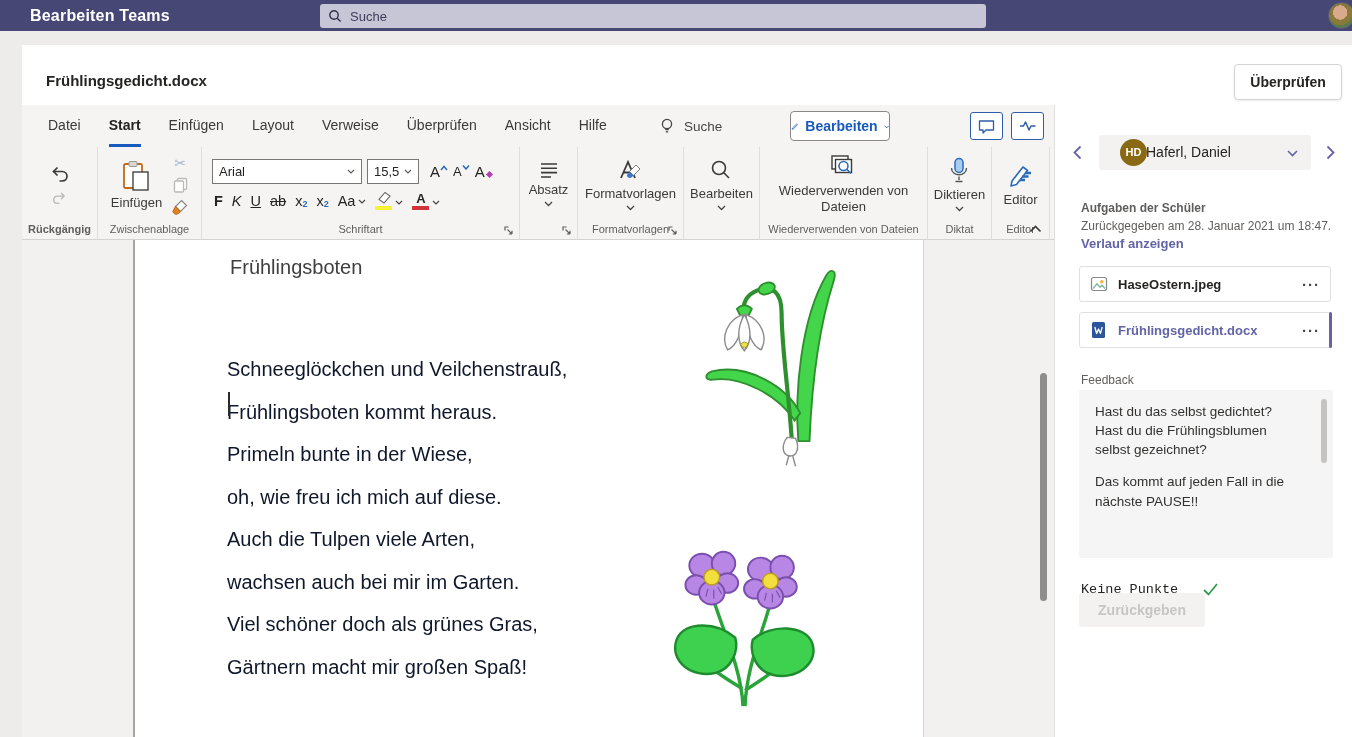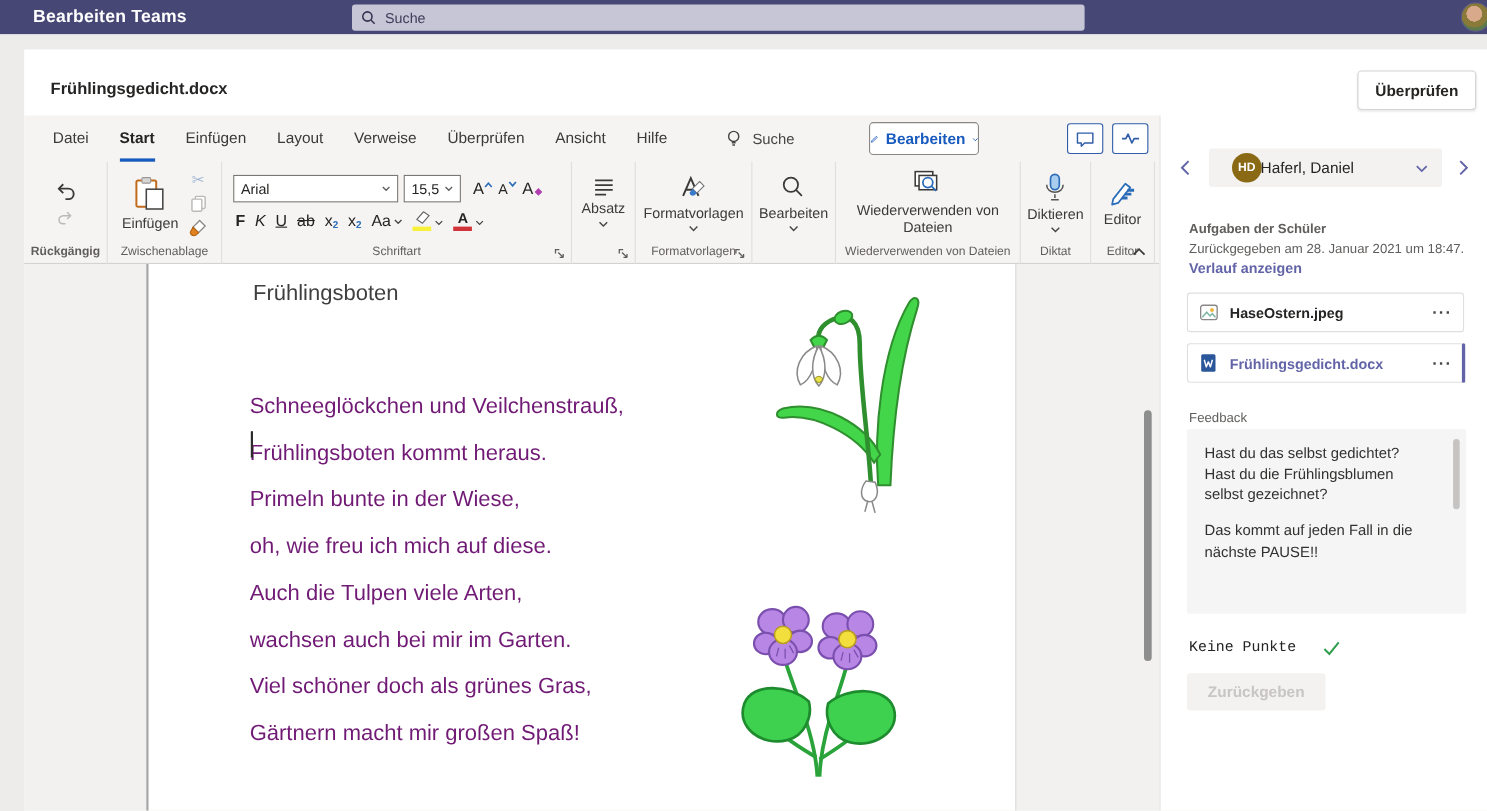--- a/index.html
+++ b/index.html
@@ -49,21 +49,21 @@
   .sub { vertical-align:-4px; } .sup { vertical-align:6px; }
   .bigA { font-size:15px; color:#252423; }
   .underbar { display:block; width:17px; height:4px; margin-top:1px; }
 
   .collapse-btn { position:absolute; right:12px; bottom:6px; cursor:pointer; }
 
   
   .canvas { position:absolute; left:0; top:195px; width:1032px; height:497px; background:#f2f1ef; overflow:hidden; }
   .page { position:absolute; left:111px; top:0; width:791px; height:510px; background:#fff; border-left:2px solid #a5a5a5; border-right:1px solid #d8d6d4; }
   .doc-heading { position:absolute; left:95px; top:16px; font-size:20px; color:#3f3f3f; }
-  .poem { position:absolute; left:92px; top:108px; font-size:20px; color:#701a75; line-height:42.5px; white-space:nowrap; }
+  .poem { position:absolute; left:92px; top:108px; font-size:20px; color:#0f172a; line-height:42.5px; white-space:nowrap; }
   .caret-cursor { position:absolute; left:93px; top:152px; width:1.5px; height:24px; background:#2b2b2b; }
   .art { position:absolute; }
   .vscroll-doc { position:absolute; left:1018px; top:133px; width:7px; height:228px; background:#8e8e8e; border-radius:4px; }
 
   
   .rpanel { position:absolute; left:1032px; top:60px; width:298px; height:632px; background:#fff; border-left:1px solid #e1dfdd; }
   .nav-chev { position:absolute; top:40px; cursor:pointer; }
   .student-pill { position:absolute; left:44px; top:30px; width:212px; height:35px; background:#f3f2f1; border-radius:3px; cursor:pointer; }
   .hd-avatar { position:absolute; left:21px; top:4px; width:27px; height:27px; border-radius:50%; background:#8a6914; color:#fff; font-size:11px; font-weight:700; text-align:center; line-height:27px; }
   .student-name { position:absolute; left:47px; top:0; line-height:35px; font-size:14px; color:#252423; }
@@ -79,21 +79,21 @@
   .card-selected .file-name { color:#6264a7; }
   .card-selected::after { content:""; position:absolute; right:-2px; top:-1px; bottom:-1px; width:3px; background:#6264a7; border-radius:2px; }
 
   .fb-label { position:absolute; left:26px; top:268px; font-size:12px; color:#605e5c; }
   .fb-box { position:absolute; left:24px; top:285px; width:254px; height:168px; background:#f5f5f5; border-radius:2px; padding:12px 44px 12px 16px; font-size:13.5px; color:#323130; line-height:1.42; cursor:text; }
   .fb-box p { margin-bottom:13px; }
   .fb-thumb { position:absolute; right:6px; top:9px; width:6px; height:64px; background:#c6c4c2; border-radius:3px; }
 
   .points-row { position:absolute; left:26px; top:477px; display:flex; align-items:center; gap:24px; }
   .points-label { font-size:13.5px; color:#252423;font-family:Liberation Mono, monospace; }
-  .return-btn { position:absolute; left:24px; top:507px; width:126px; height:34px; background:#f3f2f1; border:none; border-radius:3px; font-size:14px; font-weight:700; color:#c8c6c4; font-family:"Liberation Sans",sans-serif; cursor:default;text-align:center; }
+  .return-btn { position:absolute; left:24px; top:488px; width:126px; height:34px; background:#f3f2f1; border:none; border-radius:3px; font-size:14px; font-weight:700; color:#c8c6c4; font-family:"Liberation Sans",sans-serif; cursor:default;text-align:center; }
 </style>
 </head>
 <body>
 
 <div class="topbar">
   <span class="teams-title">Bearbeiten Teams</span>
   <input class="topbar-search" placeholder="Suche" style="">
   <svg class="topbar-search-icon" width="14" height="14" viewBox="0 0 14 14">
       <circle cx="6" cy="6" r="4.2" fill="none" stroke="#33314e" stroke-width="1.4"></circle>
       <path d="M9.2 9.2 L12.6 12.6" stroke="#33314e" stroke-width="1.4"></path>

